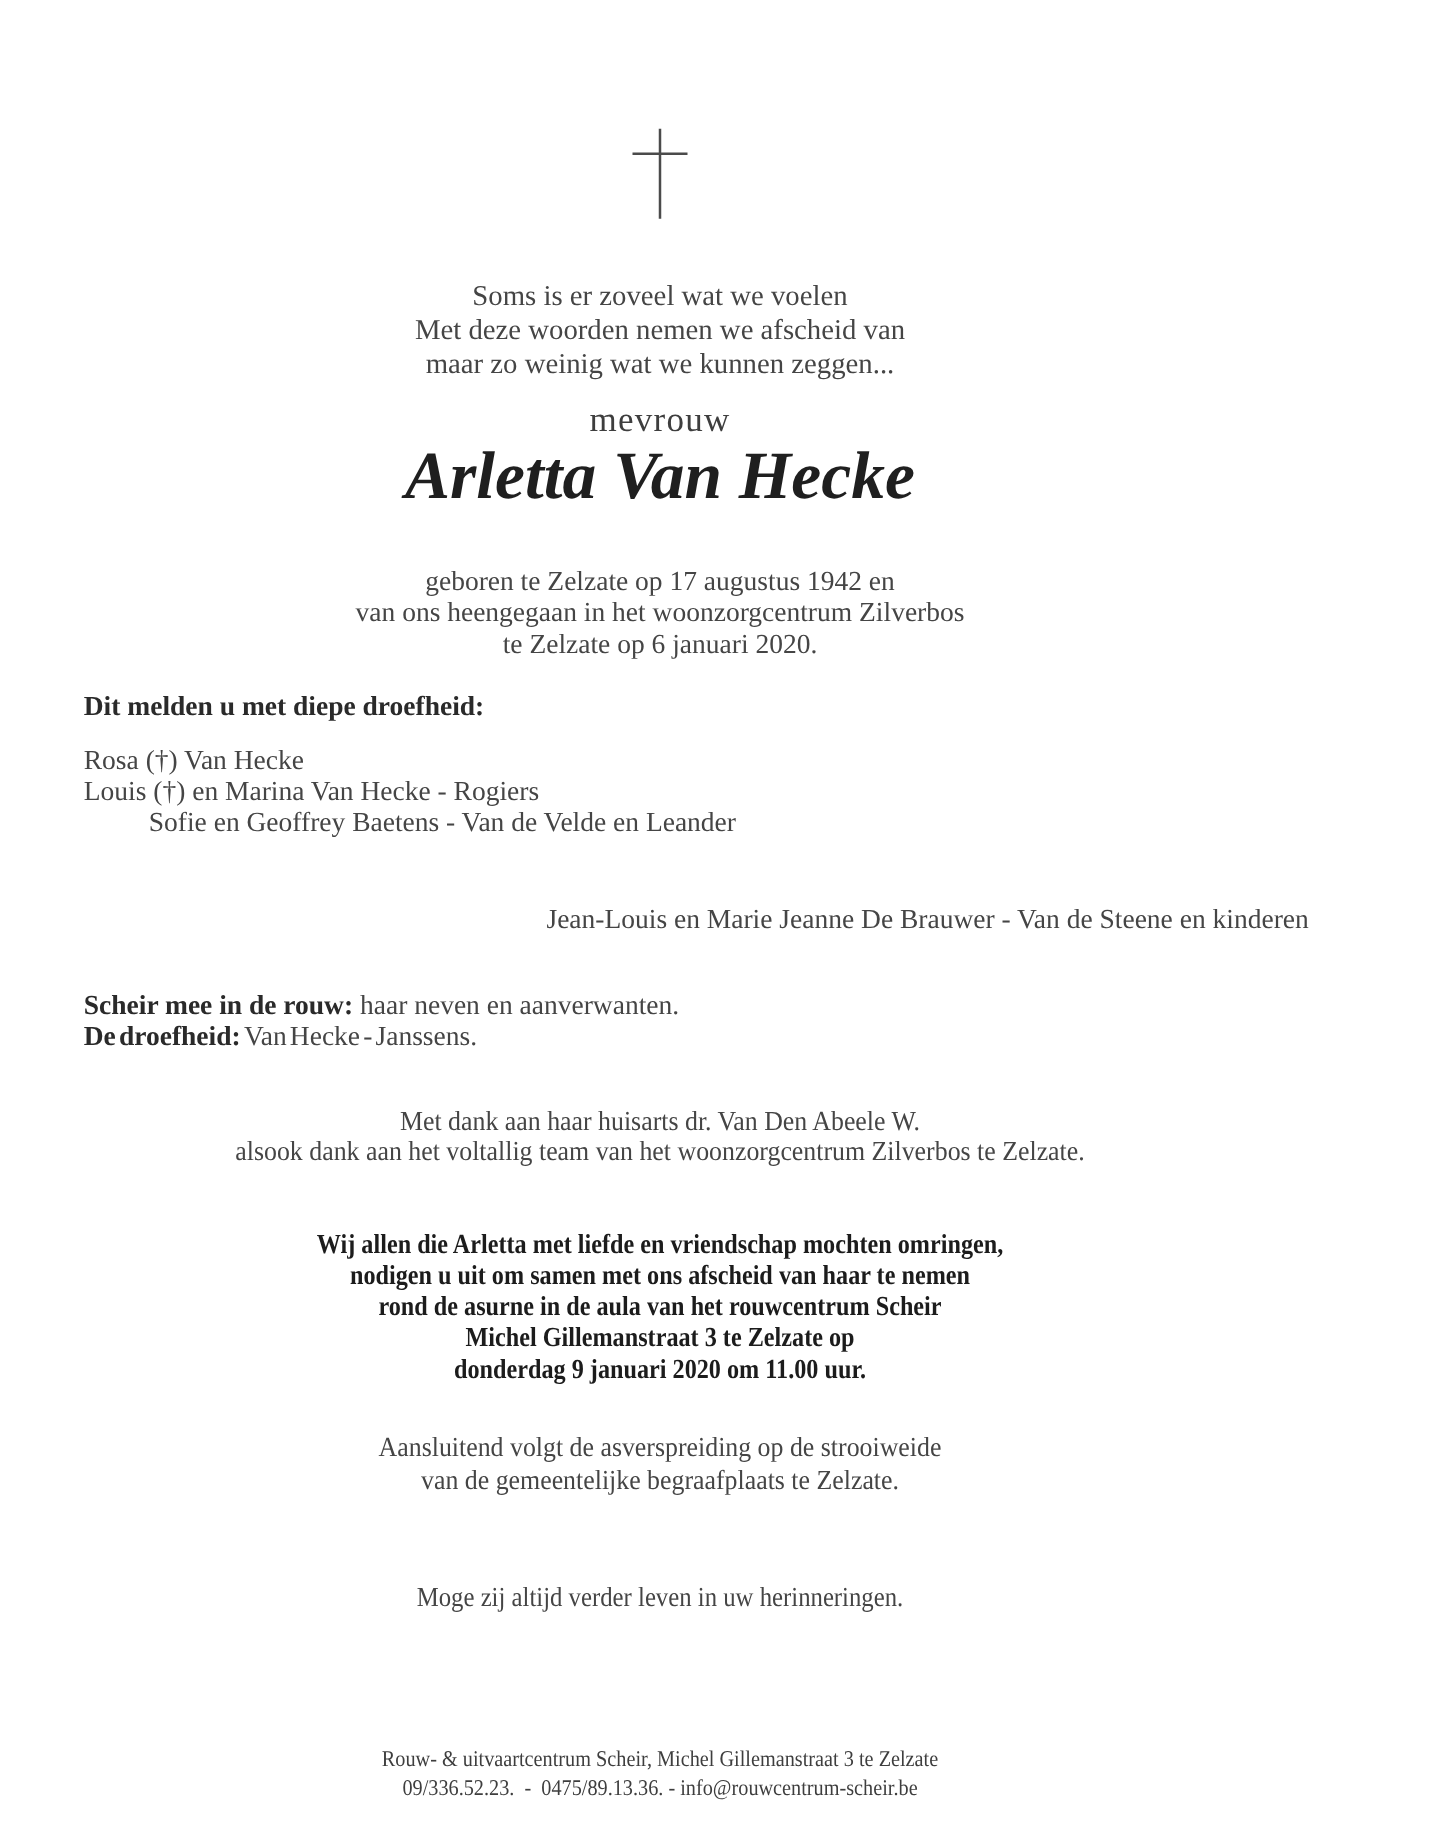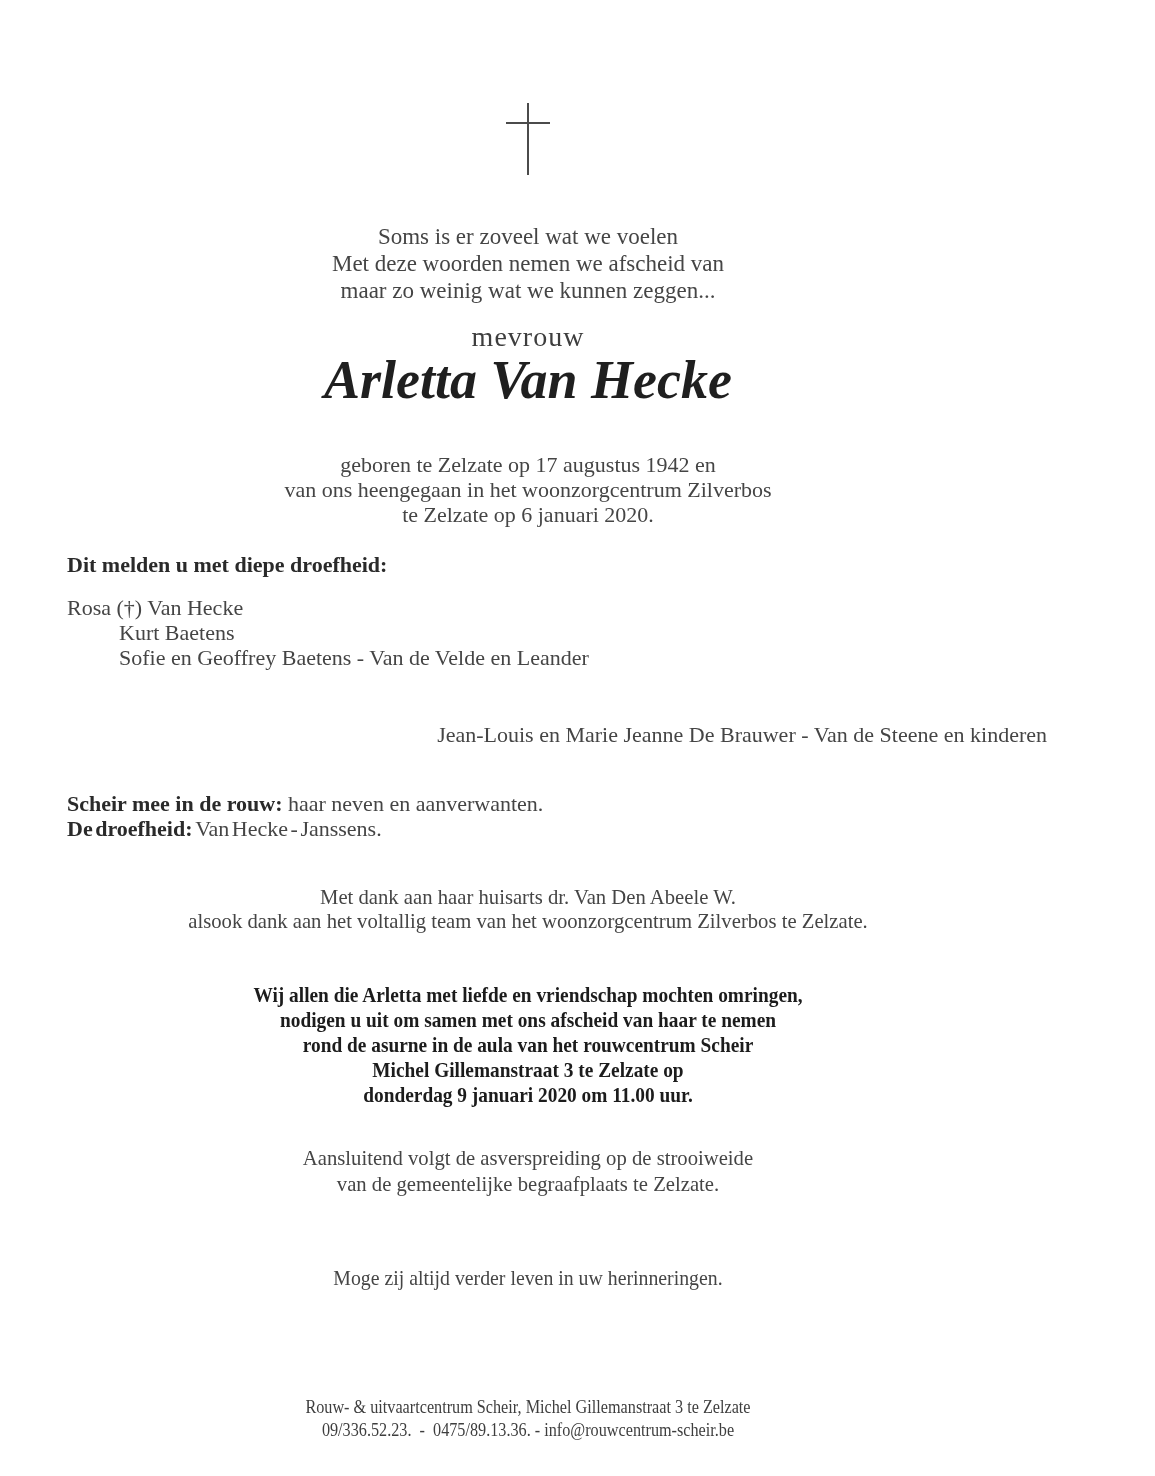--- a/index.html
+++ b/index.html
@@ -64,21 +64,21 @@
   <div class="blk life">
     <div>geboren te Zelzate op 17 augustus 1942 en</div>
     <div>van ons heengegaan in het woonzorgcentrum Zilverbos</div>
     <div>te Zelzate op 6 januari 2020.</div>
   </div>
 
   <div class="leftblk heading">Dit melden u met diepe droefheid:</div>
 
   <div class="leftblk family">
     <div>Rosa (†) Van Hecke</div>
-    <div class="indent">Kurt Baetens</div>
+    <div>Louis (†) en Marina Van Hecke - Rogiers</div>
     <div class="indent">Sofie en Geoffrey Baetens - Van de Velde en Leander</div>
   </div>
 
   <div class="leftblk inlaws">Jean-Louis en Marie Jeanne De Brauwer - Van de Steene en kinderen</div>
 
   <div class="leftblk mourning">
     <div><span class="lbl">Scheir mee in de rouw:</span><span>haar neven en aanverwanten.</span></div>
     <div class="tight"><span class="lbl">De droefheid:</span><span>Van Hecke - Janssens.</span></div>
   </div>
 

